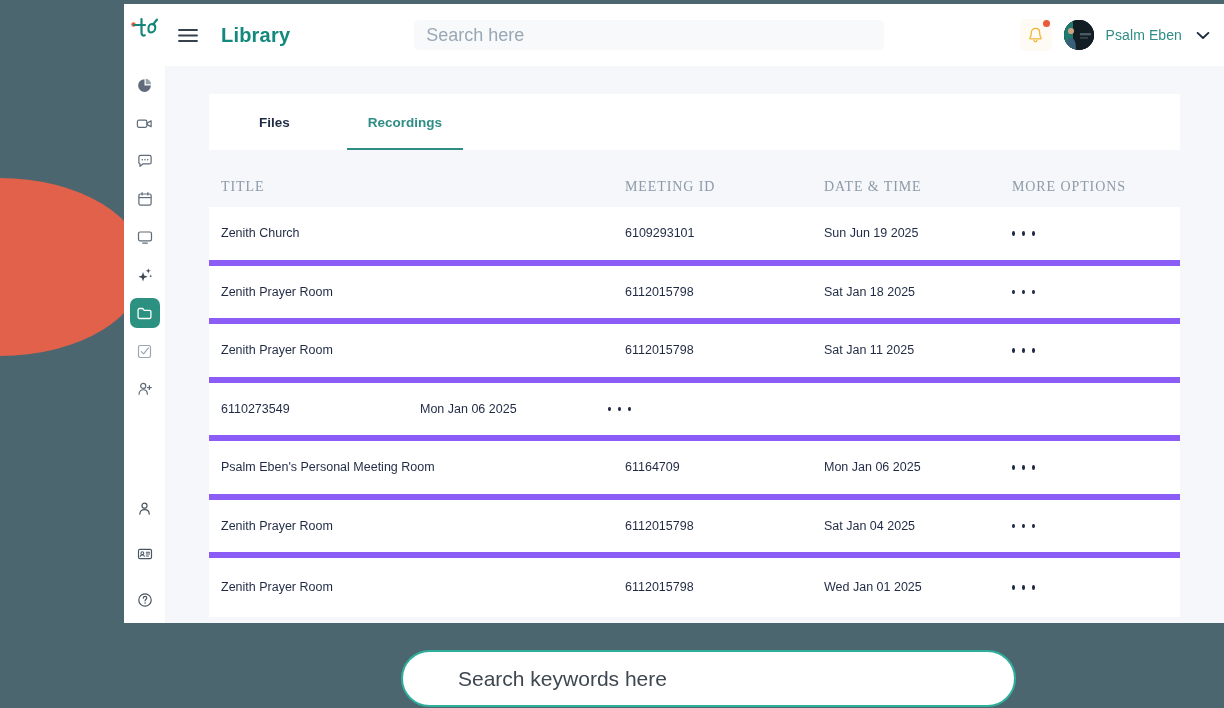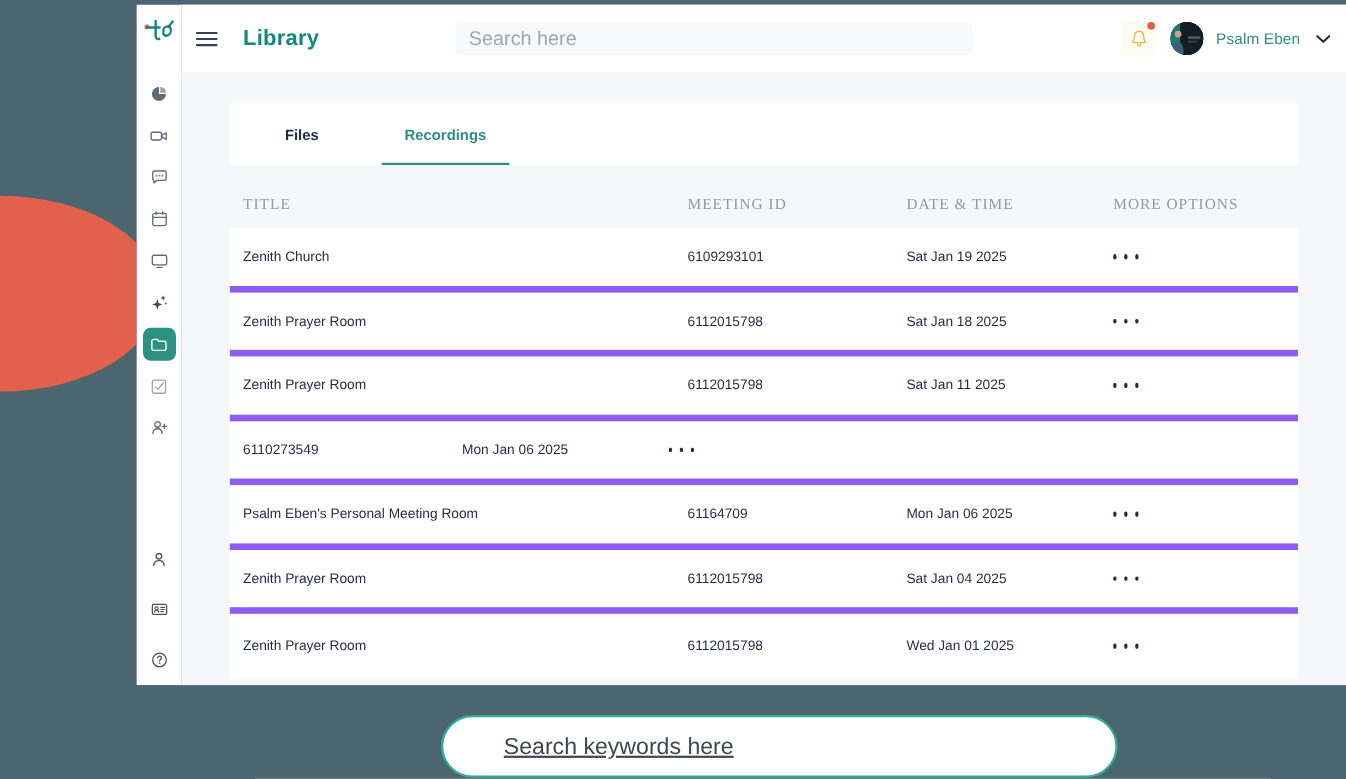--- a/index.html
+++ b/index.html
@@ -18,21 +18,21 @@
     background: #e2614a;
     border-radius: 50%;
     z-index: 1;
   }
 
   
   #app-window {
     position: absolute;
     left: 124px; top: 4px;
     width: 1100px; height: 619px;
-    background: #6d28d9;
+    background: #d946ef;
     z-index: 3;
     display: flex;
     overflow: hidden;
   }
 
   
   #sidebar {
     width: 41px;
     background: #ffffff;
     flex: 0 0 41px;
@@ -213,21 +213,20 @@
     border: 2px solid #2fae9b;
     border-radius: 32px;
     display: flex;
     align-items: center;
     padding-left: 55px;
     z-index: 6;
   }
   #bottom-search-text {
     font-size: 21px;
     color: #3e4750;
-    text-decoration: underline;
   }
 </style>
 </head>
 <body>
 
 <div id="orange-blob"></div>
 
 <div id="app-window">
 
   <nav id="sidebar">
@@ -404,21 +403,21 @@
           <div class="th col-id">MEETING ID</div>
           <div class="th col-date">DATE &amp; TIME</div>
           <div class="th col-more">MORE OPTIONS</div>
         </div>
 
         <div id="table-body">
 
           <div class="tr">
             <div class="td col-title">Zenith Church</div>
             <div class="td col-id">6109293101</div>
-            <div class="td col-date">Sat Jan 19 2025</div>
+            <div class="td col-date">Sun Jun 19 2025</div>
             <div class="td col-more">
               <span class="dots">
                   <i></i>
                   <i></i>
                   <i></i>
                 </span>
             </div>
           </div>
 
           <div class="tr">

